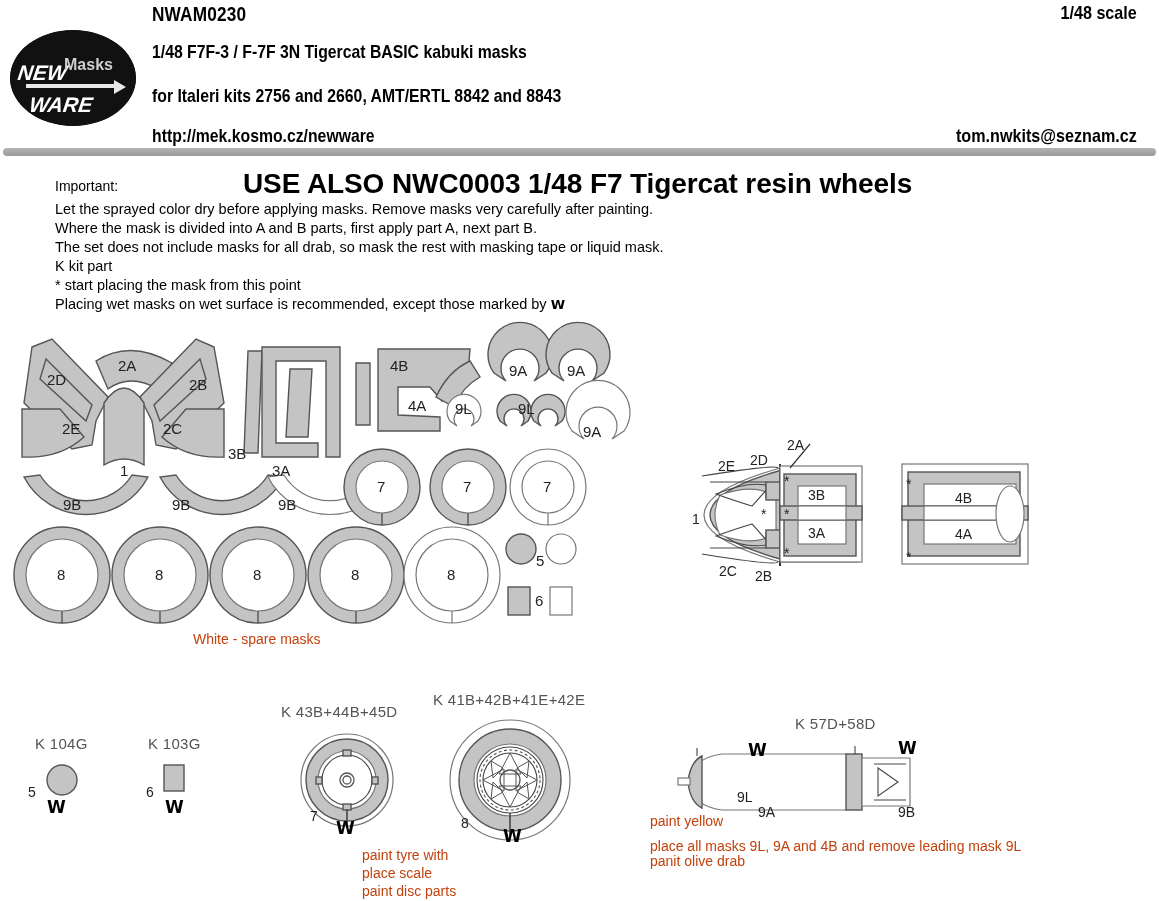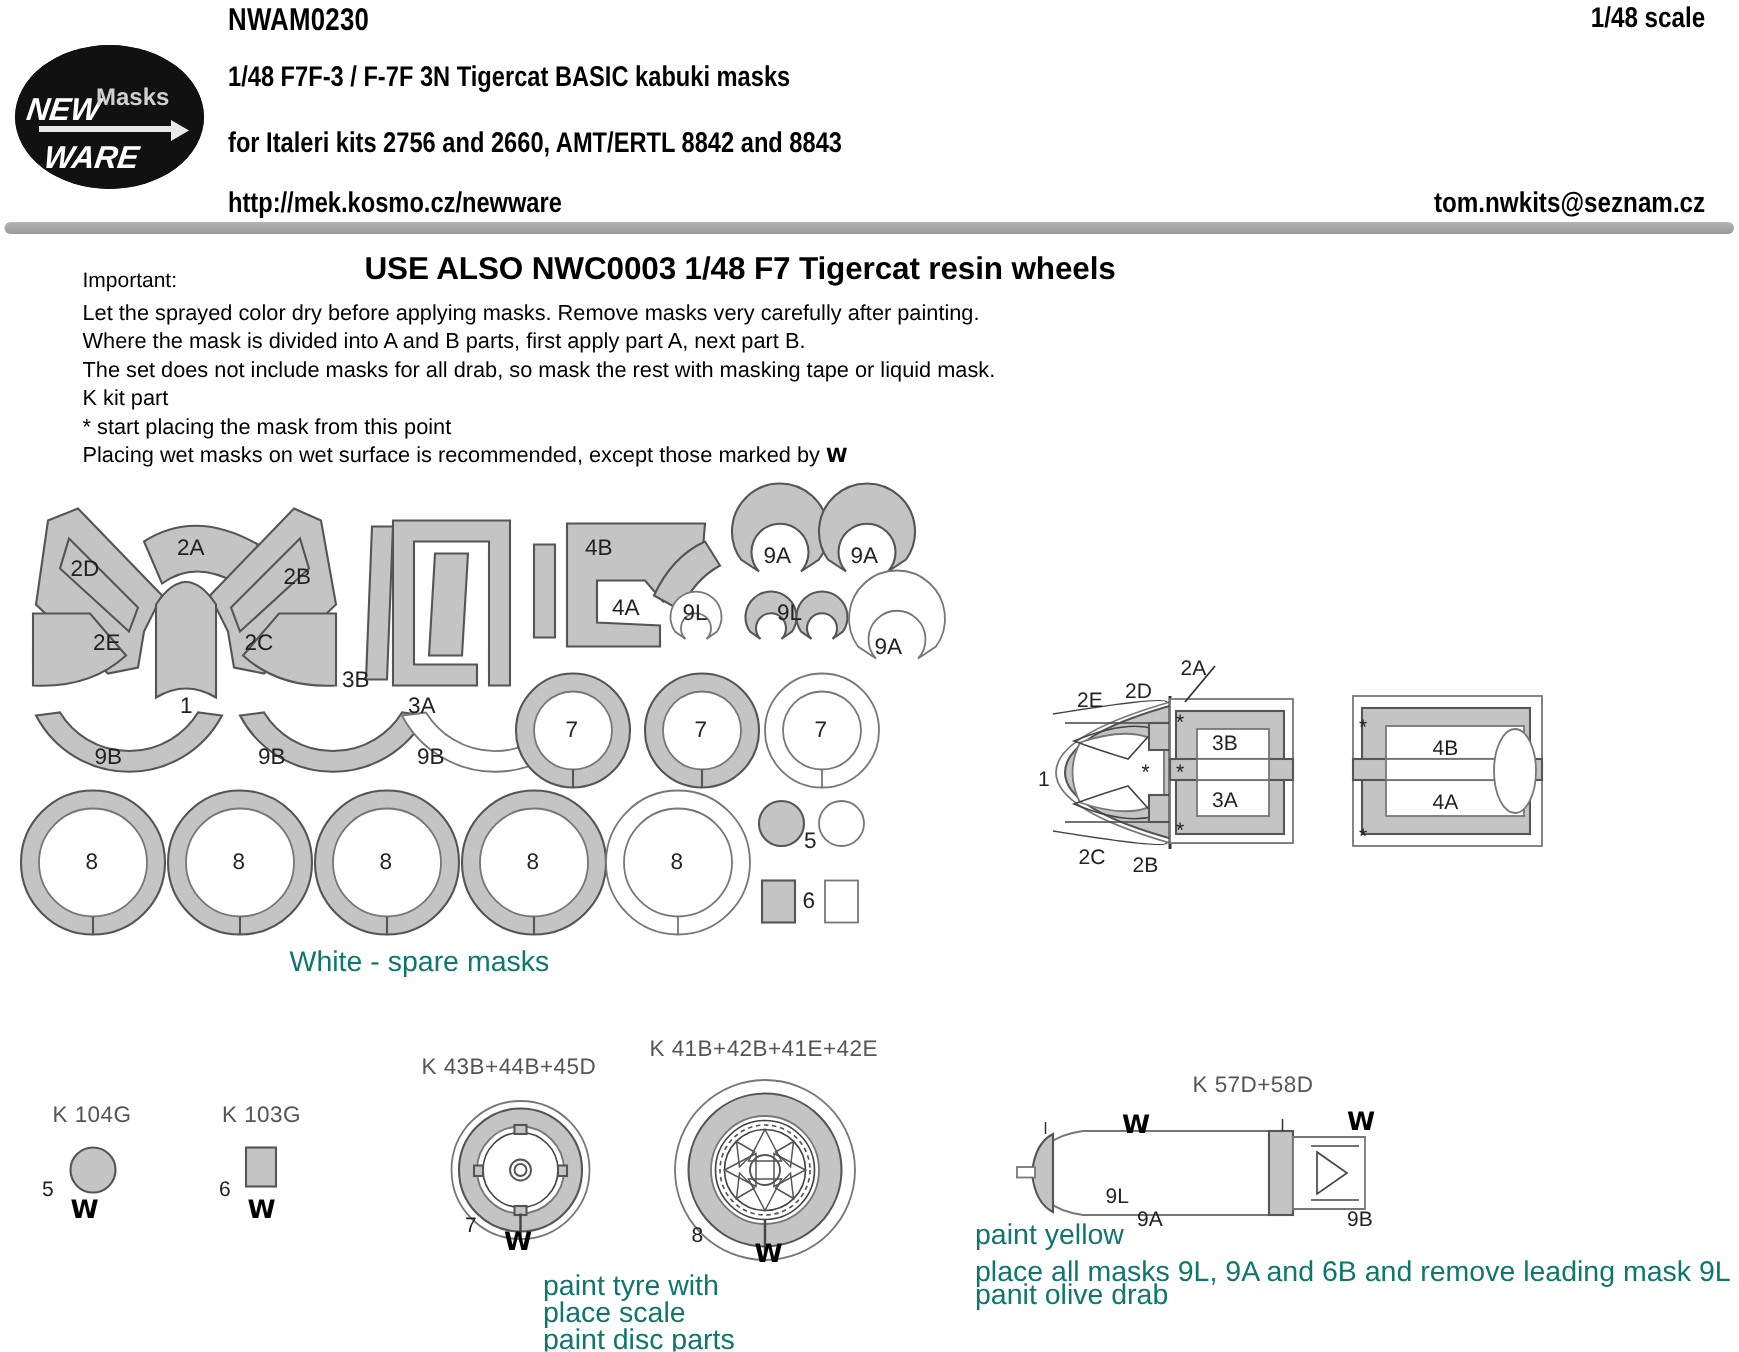--- a/index.html
+++ b/index.html
@@ -25,30 +25,30 @@
           transform:scaleX(.83);transform-origin:left center;}
   .hdr-l3{position:absolute;left:152px;top:125px;font-size:19px;font-weight:bold;
           transform:scaleX(.83);transform-origin:left center;}
   .hdr-mail{position:absolute;right:22px;top:125px;font-size:19px;font-weight:bold;
             transform:scaleX(.85);transform-origin:right center;}
   #rule{position:absolute;left:3px;top:148px;width:1153px;height:8px;
         background:linear-gradient(#b4b4b4,#9a9a9a);border-radius:4px;}
 
   
   .important{position:absolute;left:55px;top:178px;font-size:14px;font-weight:normal;}
-  .useAlso{position:absolute;left:243px;top:168px;font-size:21px;font-weight:bold;
+  .useAlso{position:absolute;left:243px;top:168px;font-size:28px;font-weight:bold;
            letter-spacing:-.1px;}
   .instr{position:absolute;left:55px;font-size:14.5px;white-space:nowrap;color:#000;}
   .wglyph{font-weight:bold;font-family:"DejaVu Sans",sans-serif;font-size:13px;}
 
   
   .lbl{position:absolute;font-size:15px;color:#222;}
   .lbl-k{position:absolute;font-size:15px;color:#555;letter-spacing:.3px;}
   .lbl-sm{position:absolute;font-size:14px;color:#222;}
-  .cap{position:absolute;font-size:19px;color:#0f766e;}
+  .cap{position:absolute;font-size:14px;color:#c2410c;}
   .wmark{position:absolute;font-size:17px;font-weight:bold;
          font-family:"DejaVu Sans",sans-serif;}
 
   
   svg{overflow:visible;}
   .gf{fill:#c4c4c4;stroke:#555;stroke-width:1.4;}
   .wf{fill:#ffffff;stroke:#777;stroke-width:1.2;}
   .nf{fill:none;stroke:#555;stroke-width:1.3;}
   .thin{fill:none;stroke:#444;stroke-width:1.1;}
 </style>
@@ -340,14 +340,14 @@
   <line x1="215" y1="14" x2="215" y2="6" stroke="#333" stroke-width="1"></line>
 </svg>
 </div>
 <div class="wmark" style="left:748px;top:740px">W</div>
 <div class="wmark" style="left:898px;top:738px">W</div>
 <div class="lbl-sm" style="left:737px;top:789px">9L</div>
 <div class="lbl-sm" style="left:758px;top:804px">9A</div>
 <div class="lbl-sm" style="left:898px;top:804px">9B</div>
 
 <div class="cap" style="left:650px;top:813px">paint yellow</div>
-<div class="cap" style="left:650px;top:838px">place all masks 9L, 9A and 6B and remove leading mask 9L</div>
+<div class="cap" style="left:650px;top:838px">place all masks 9L, 9A and 4B and remove leading mask 9L</div>
 <div class="cap" style="left:650px;top:853px">panit olive drab</div>
 
 </body></html>

